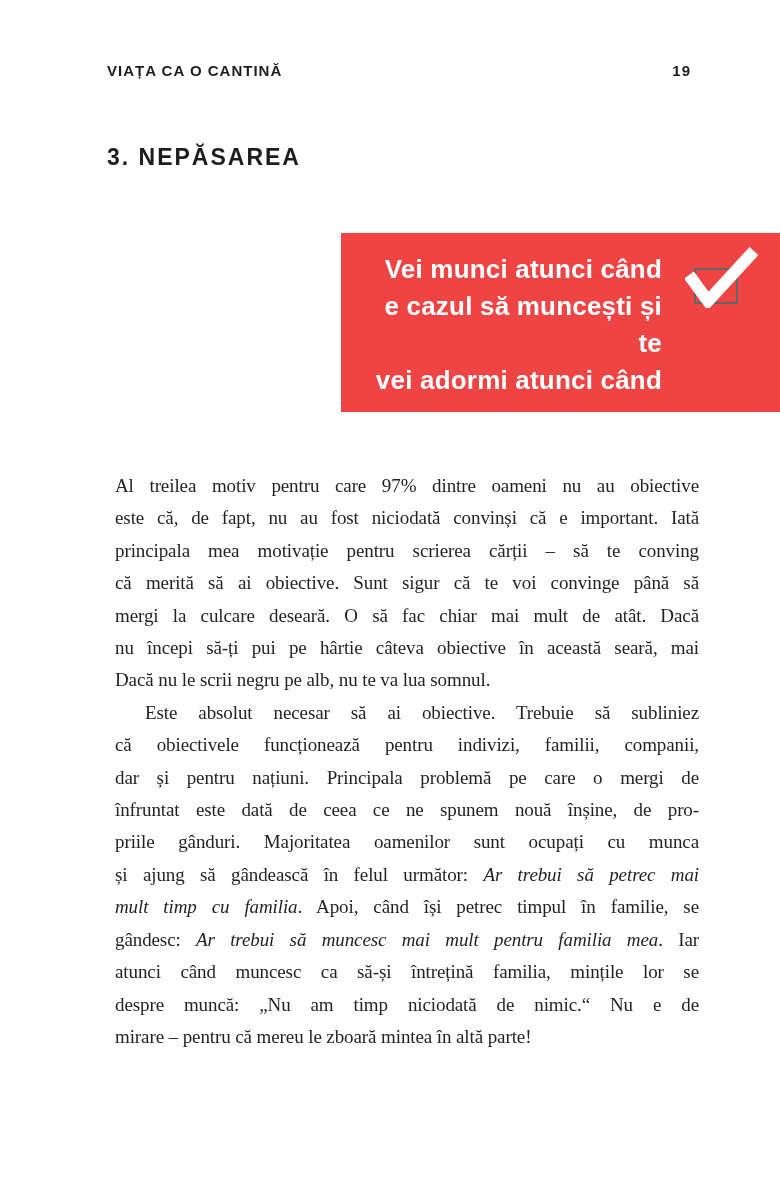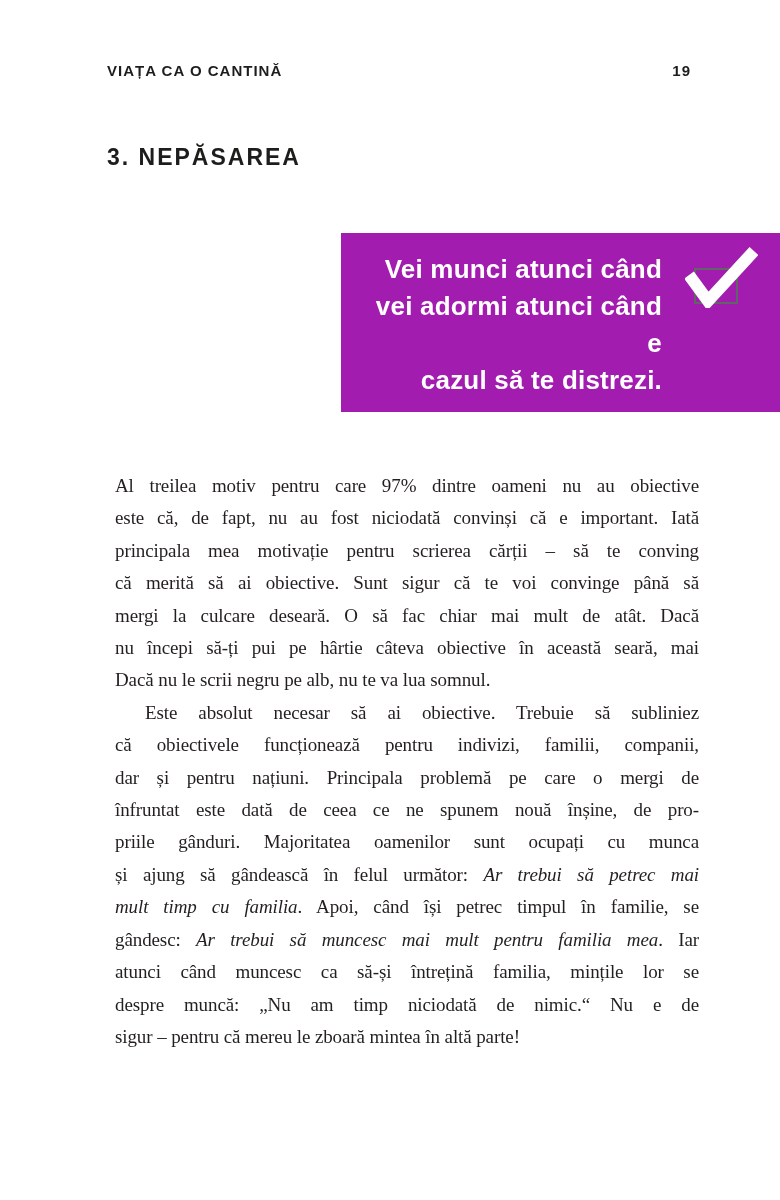--- a/index.html
+++ b/index.html
@@ -48,23 +48,24 @@
 </head>
 <body>
 
 <div class="running-header">
   <span>VIAȚA CA O CANTINĂ</span>
   <span>19</span>
 </div>
 
 <div class="chapter-title">3. NEPĂSAREA</div>
 
-<div class="callout" id="callout" style="background: #a21caf;">
+<div class="callout" id="callout" style="background: #ef4444;">
   <div class="callout-text" id="callout-text" style="color: rgb(255, 255, 255);">
       <div class="callout-line">Vei munci atunci când</div>
+      <div class="callout-line">e cazul să muncești și te</div>
       <div class="callout-line">vei adormi atunci când e</div>
       <div class="callout-line">cazul să te distrezi.</div>
     </div>
   <svg class="callout-check" id="callout-check-svg" viewBox="0 0 73 62" xmlns="http://www.w3.org/2000/svg">
     <rect id="check-box-rect" x="10" y="23" width="42" height="34" fill="none" stroke-width="2" stroke="#636466"></rect>
     <path id="check-mark-path" d="M4 29 L23 55 L69 5" fill="none" stroke-width="12" stroke-linecap="butt" stroke-linejoin="miter" stroke="#ffffff"></path>
   </svg>
 </div>
 
 <div class="body-text" id="body-text" style="color: rgb(35, 31, 32);">
@@ -78,14 +79,14 @@
     <div class="body-line just indent"><span>Este absolut necesar să ai obiective. Trebuie să subliniez</span></div>
     <div class="body-line just"><span>că obiectivele funcționează pentru indivizi, familii, companii,</span></div>
     <div class="body-line just"><span>dar și pentru națiuni. Principala problemă pe care o mergi de</span></div>
     <div class="body-line just"><span>înfruntat este dată de ceea ce ne spunem nouă înșine, de pro-</span></div>
     <div class="body-line just"><span>priile gânduri. Majoritatea oamenilor sunt ocupați cu munca</span></div>
     <div class="body-line just"><span>și ajung să gândească în felul următor: </span><em>Ar trebui să petrec mai</em></div>
     <div class="body-line just"><em>mult timp cu familia</em><span>. Apoi, când își petrec timpul în familie, se</span></div>
     <div class="body-line just"><span>gândesc: </span><em>Ar trebui să muncesc mai mult pentru familia mea</em><span>. Iar</span></div>
     <div class="body-line just"><span>atunci când muncesc ca să-și întrețină familia, mințile lor se</span></div>
     <div class="body-line just"><span>despre muncă: „Nu am timp niciodată de nimic.“ Nu e de</span></div>
-    <div class="body-line"><span>sigur – pentru că mereu le zboară mintea în altă parte!</span></div>
+    <div class="body-line"><span>mirare – pentru că mereu le zboară mintea în altă parte!</span></div>
   </div>
 
 </body></html>

